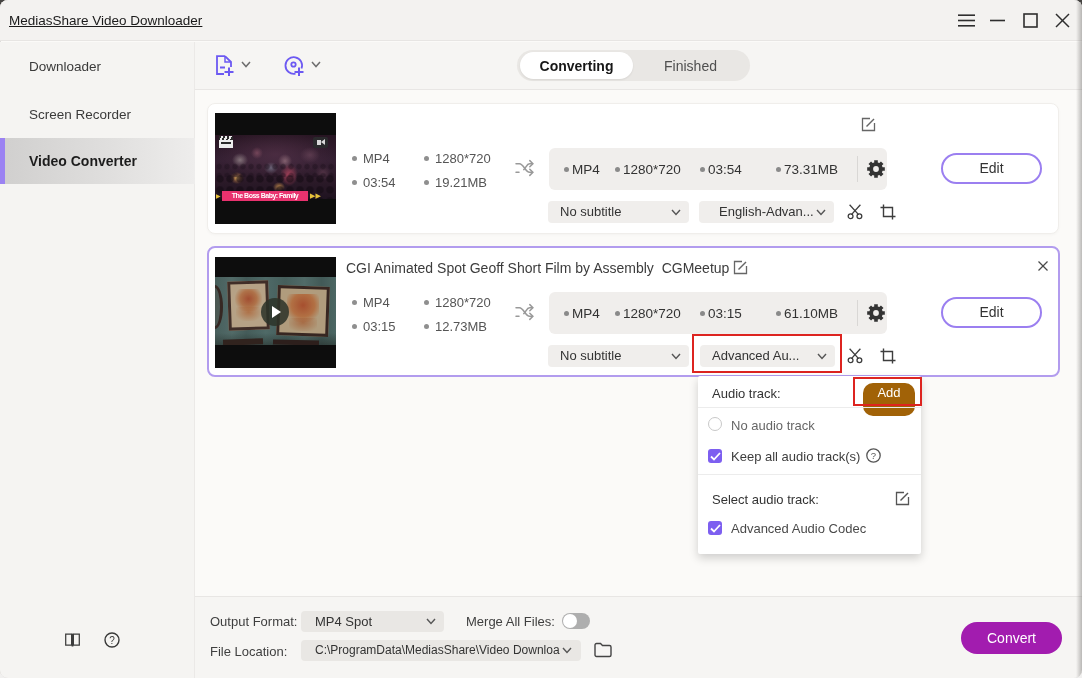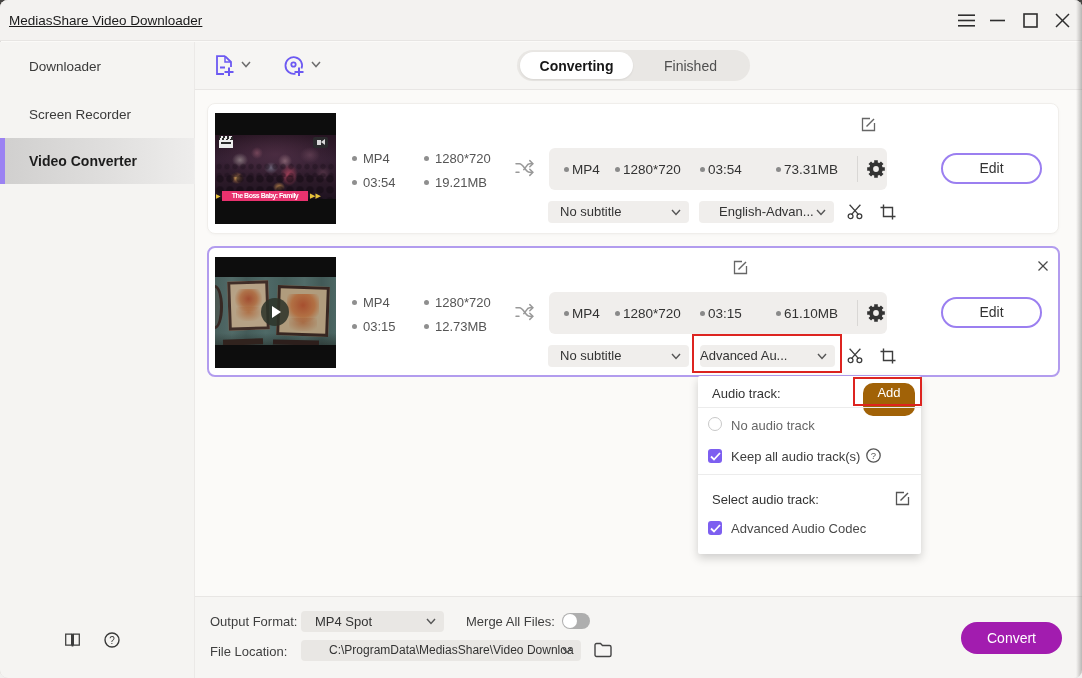--- a/index.html
+++ b/index.html
@@ -253,20 +253,21 @@
       <div class="abs" style="left:74px;top:41px;width:28px;height:13px;background:radial-gradient(ellipse at 50% 35%, rgba(180,100,55,0.75) 0%, rgba(200,178,143,0) 85%)"></div>
       <div class="abs" style="left:0px;top:56px;width:121px;height:12px;background:linear-gradient(180deg, rgba(40,50,46,0.0) 0%, rgba(36,44,40,0.55) 100%)"></div>
       <div class="abs" style="left:8px;top:62px;width:40px;height:6px;background:#35241f;transform:rotate(-2deg)"></div>
       <div class="abs" style="left:58px;top:63px;width:46px;height:5px;background:#30201c;transform:rotate(1.5deg)"></div>
       <div class="abs" style="left:0;top:0;width:121px;height:68px;background:rgba(24,32,30,0.10)"></div>
     </div>
 
     <div class="abs" style="left:46px;top:41px;width:28px;height:28px;border-radius:50%;background:rgba(44,50,40,0.85)"></div>
     <div class="abs" style="left:57px;top:49px;width:0;height:0;border-left:9px solid #fff;border-top:6px solid transparent;border-bottom:6px solid transparent"></div>
   </div>
+  <div class="abs rowtitle" style="left:346px;top:260px">CGI Animated Spot Geoff Short Film by Assembly&nbsp; CGMeetup</div>
   <svg class="abs" style="left:733px;top:260px" width="15" height="15" viewBox="0 0 15 15">
     <g fill="none" stroke="#666" stroke-width="1.3">
       <path d="M13.5,6 V13.5 H1.5 V1.5 H9"></path>
       <path d="M5.5,9.5 L13,2" stroke-width="1.5"></path>
     </g>
   </svg>
 
   <svg class="abs" style="left:1038px;top:261px" width="10" height="10" viewBox="0 0 10 10">
     <g stroke="#4a4a4a" stroke-width="1.3">
         <line x1="0.5" y1="0.5" x2="9.5" y2="9.5"></line>
@@ -294,21 +295,21 @@
   <div class="abs" style="left:857px;top:300px;width:1px;height:26px;background:#d9d7d5"></div>
   <svg class="abs" style="left:867px;top:304px" width="18" height="18" viewBox="0 0 18 18">
     <path fill="#333" d="M17.81,7.17 L17.81,10.83 L15.56,10.78 L14.90,12.39 L16.52,13.94 L13.94,16.52 L12.39,14.90 L10.78,15.56 L10.83,17.81 L7.17,17.81 L7.22,15.56 L5.61,14.90 L4.06,16.52 L1.48,13.94 L3.10,12.39 L2.44,10.78 L0.19,10.83 L0.19,7.17 L2.44,7.22 L3.10,5.61 L1.48,4.06 L4.06,1.48 L5.61,3.10 L7.22,2.44 L7.17,0.19 L10.83,0.19 L10.78,2.44 L12.39,3.10 L13.94,1.48 L16.52,4.06 L14.90,5.61 L15.56,7.22 Z M11.90,9.00 A2.9,2.9 0 1 0 6.10,9.00 A2.9,2.9 0 1 0 11.90,9.00 Z" fill-rule="evenodd"></path>
   </svg>
   <div class="abs editbtn" style="left:941px;top:297px">Edit</div>
   <div class="abs dd" style="left:548px;top:345px;width:141px;line-height:22px"><span style="margin-left:12px">No subtitle</span></div>
   <svg class="abs" style="left:671px;top:353px" width="10" height="7" viewBox="0 0 10 7">
     <path d="M1,1 L5,5.5 L9,1" fill="none" stroke="#555" stroke-width="1.4"></path>
   </svg>
   <div class="abs redbox" style="left:692px;top:334px;width:150px;height:39px"></div>
-  <div class="abs dd" style="left:700px;top:345px;width:135px;line-height:22px"><span style="">Advanced Au...</span></div>
+  <div class="abs dd" style="left:700px;top:345px;width:135px;line-height:22px"><span style="margin-left:12px">Advanced Au...</span></div>
   <svg class="abs" style="left:817px;top:353px" width="10" height="7" viewBox="0 0 10 7">
     <path d="M1,1 L5,5.5 L9,1" fill="none" stroke="#555" stroke-width="1.4"></path>
   </svg>
   <svg class="abs" style="left:847px;top:348px" width="17" height="17" viewBox="0 0 17 17">
     <g fill="none" stroke="#3d3d3d" stroke-width="1.3">
       <circle cx="3.6" cy="12.2" r="2.4"></circle>
         <circle cx="12.4" cy="12.2" r="2.4"></circle>
       <line x1="2.6" y1="0.8" x2="11.6" y2="10.6"></line>
         <line x1="13.4" y1="0.8" x2="4.4" y2="10.6"></line>
     </g>
@@ -355,21 +356,21 @@
   <div class="abs" id="bottombar"></div>
   <div class="abs blabel" style="left:210px;top:614px">Output Format:</div>
   <div class="abs bdd" style="left:301px;top:611px;width:143px;height:21px;line-height:21px"><span style="margin-left:14px">MP4 Spot</span></div>
   <svg class="abs" style="left:426px;top:618px" width="10" height="7" viewBox="0 0 10 7">
     <path d="M1,1 L5,5.5 L9,1" fill="none" stroke="#555" stroke-width="1.4"></path>
   </svg>
   <div class="abs blabel" style="left:466px;top:614px">Merge All Files:</div>
   <div class="abs" style="left:562px;top:613px;width:28px;height:16px;border-radius:8px;background:#aeaeae"></div>
   <div class="abs" style="left:563px;top:614px;width:14px;height:14px;border-radius:50%;background:#fff"></div>
   <div class="abs blabel" style="left:210px;top:644px">File Location:</div>
-  <div class="abs bdd" style="left:301px;top:640px;width:280px;height:21px;line-height:21px;font-size:12px"><span style="margin-left:28px">C:\ProgramData\MediasShare\Video Downloa</span></div>
+  <div class="abs bdd" style="left:301px;top:640px;width:280px;height:21px;line-height:21px;font-size:12px"><span style="margin-left:14px">C:\ProgramData\MediasShare\Video Downloa</span></div>
   <svg class="abs" style="left:562px;top:647px" width="10" height="7" viewBox="0 0 10 7">
     <path d="M1,1 L5,5.5 L9,1" fill="none" stroke="#555" stroke-width="1.4"></path>
   </svg>
   <svg class="abs" style="left:594px;top:642px" width="18" height="16" viewBox="0 0 18 16">
     <path d="M1,3 A1.5,1.5 0 0 1 2.5,1.5 H6.5 L8.5,3.5 H15.5 A1.5,1.5 0 0 1 17,5 V13 A1.5,1.5 0 0 1 15.5,14.5 H2.5 A1.5,1.5 0 0 1 1,13 Z" fill="none" stroke="#444" stroke-width="1.4"></path>
   </svg>
   <div class="abs" id="convert">Convert</div>
 
   <div class="abs" id="rightshadow"></div>
 </div>

